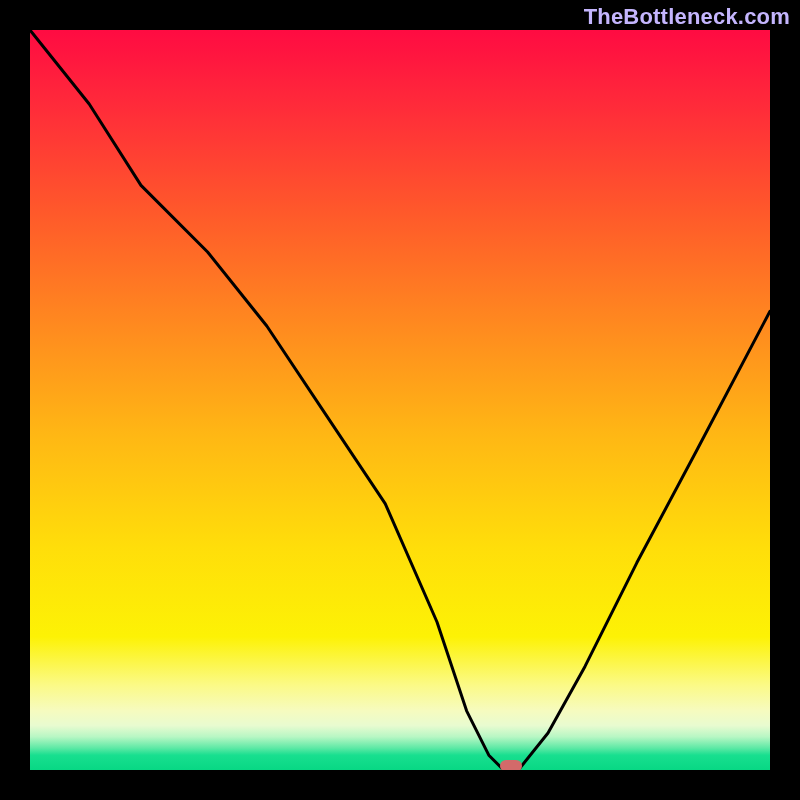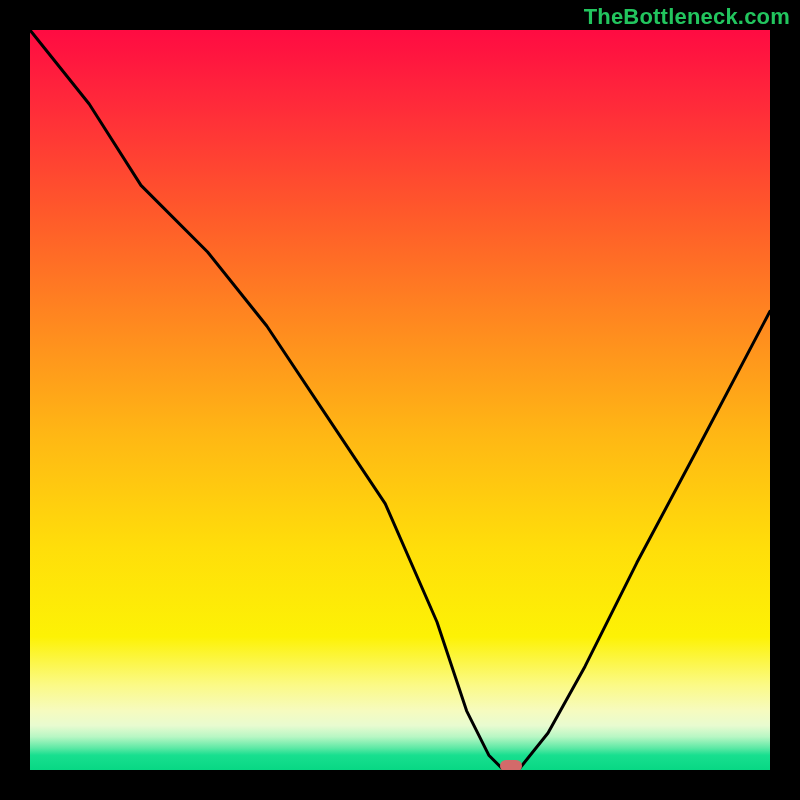--- a/index.html
+++ b/index.html
@@ -13,21 +13,21 @@
   .stage {
     position: relative;
     width: 800px;
     height: 800px;
     background: #000;
   }
   .brand {
     position: absolute;
     top: 4px;
     right: 10px;
-    color: #22c55e;
+    color: #c4b5fd;
     font-size: 22px;
     font-weight: 600;
     letter-spacing: 0.2px;
     z-index: 50;
   }
   .plot {
     position: absolute;
     left: 30px;
     top: 30px;
     width: 740px;

